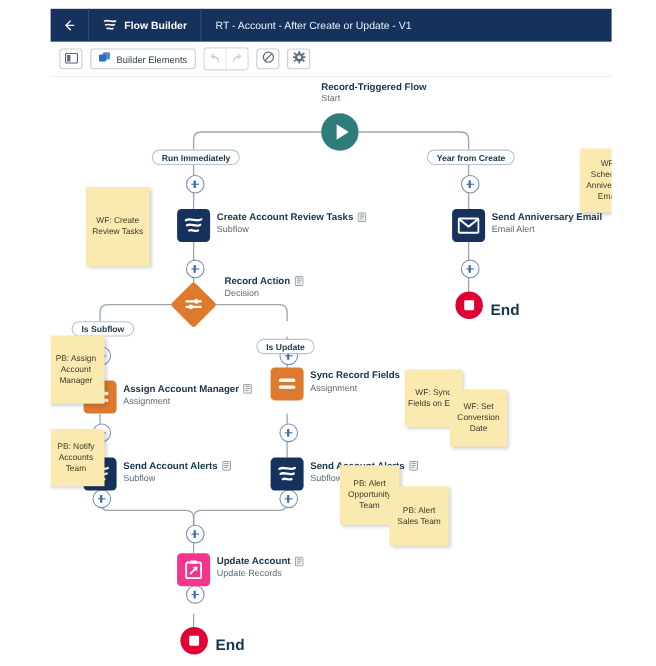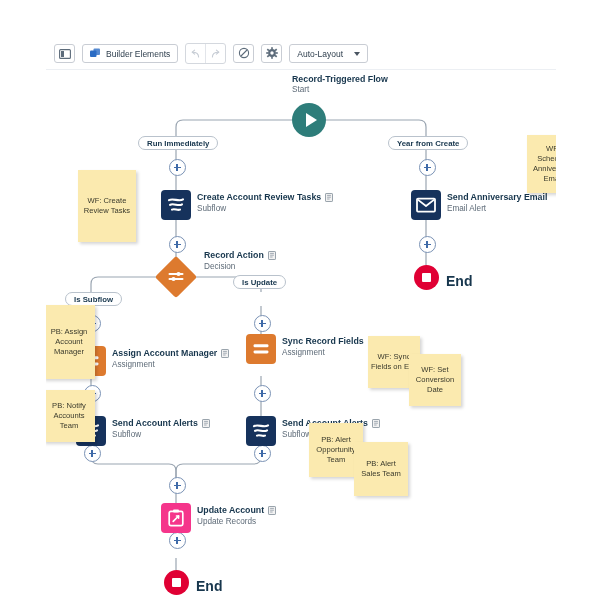--- a/index.html
+++ b/index.html
@@ -89,20 +89,41 @@
   .sticky{position:absolute;background:#fbeaaf;box-shadow:2px 2px 3px rgba(0,0,0,.17);
           display:flex;align-items:center;justify-content:center;text-align:center;
           box-sizing:border-box;padding:3px;}
   .sticky span{font-size:7.6px;color:#3a3a2c;line-height:1.32;}
 </style>
 </head>
 <body>
 
 <div id="app">
 
+  <div class="header">
+    <div class="hdr-back">
+      <svg width="12" height="12" viewBox="0 0 12 12">
+          <path d="M7 2 L3 6 L7 10" fill="none" stroke="#fff" stroke-width="1.2" stroke-linecap="round" stroke-linejoin="round"></path>
+          <path d="M3 6 H10" stroke="#fff" stroke-width="1.2" stroke-linecap="round"></path>
+        </svg>
+    </div>
+    <div class="hdr-div"></div>
+    <div class="hdr-brand">
+      <span class="hdr-brand-ico">
+        <svg width="14" height="14" viewBox="0 0 14 14">
+          <path d="M2 3.2 C5 1.6, 9 4.6, 12 3.0" fill="none" stroke="#fff" stroke-width="1.5" stroke-linecap="round"></path>
+          <path d="M3 6.6 C5.6 5.2, 8.6 8.0, 11 6.4" fill="none" stroke="#fff" stroke-width="1.5" stroke-linecap="round"></path>
+          <path d="M4.4 9.9 C6.2 9.0, 7.8 10.9, 9.6 9.9" fill="none" stroke="#fff" stroke-width="1.5" stroke-linecap="round"></path>
+        </svg>
+      </span>
+      <span class="hdr-brand-txt">Flow Builder</span>
+    </div>
+    <div class="hdr-div"></div>
+    <div class="hdr-title">RT - Account - After Create or Update - V1</div>
+  </div>
 
   <div class="toolbar">
 
     <div class="tbtn sq">
       <span>
         <svg width="12" height="10" viewBox="0 0 12 10">
             <rect x="0.6" y="0.6" width="10.8" height="8.8" rx="1" fill="none" stroke="#5c6b7a" stroke-width="1.1"></rect>
             <rect x="2" y="2" width="3" height="6" fill="#5c6b7a"></rect>
           </svg>
       </span>
@@ -159,24 +180,20 @@
             <rect x="1.3" y="1.8" width="1.6" height="2.2" transform="rotate(-45 2.1 2.9)"></rect>
             <rect x="9.1" y="1.8" width="1.6" height="2.2" transform="rotate(45 9.9 2.9)"></rect>
             <rect x="1.3" y="8.0" width="1.6" height="2.2" transform="rotate(45 2.1 9.1)"></rect>
             <rect x="9.1" y="8.0" width="1.6" height="2.2" transform="rotate(-45 9.9 9.1)"></rect>
           </g>
           <circle cx="6" cy="6" r="1.7" fill="#fff"></circle>
         </svg>
       </span>
     </div>
 
-    <div class="dd">
-      <span class="lbl">Auto-Layout</span>
-      <span class="caret"></span>
-    </div>
   </div>
 
   <div class="canvas">
 
     <svg class="links">
       <g fill="none" stroke="#9aa5b1" stroke-width="1.2">
 
         <path d="M246 50 H137 Q130 50 130 57 V66"></path>
         <path d="M280 50 H373 Q380 50 380 57 V66"></path>
 
@@ -291,21 +308,21 @@
                 <path d="M2.1 2.4H5.9M2.1 4.2H5.9M2.1 6H4.6" stroke="#8d98a3" stroke-width="0.8"></path>
               </svg></span>
         </div>
         <div class="n-sub">Decision</div>
       </div>
     </div>
 
     <div class="pill" style="left:19px;top:222px;">
       <span>Is Subflow</span>
     </div>
-    <div class="pill" style="left:187px;top:205px;">
+    <div class="pill" style="left:187px;top:238px;">
       <span>Is Update</span>
     </div>
 
     <div class="node" style="left:30px;top:276px;">
       <div class="ico" style="background:#dd7a2e;">
         <svg width="18" height="14" viewBox="0 0 18 14">
             <rect x="1.5" y="2.2" width="15" height="3.1" rx="1.4" fill="#fff"></rect>
             <rect x="1.5" y="8.4" width="15" height="3.1" rx="1.4" fill="#fff"></rect>
           </svg>
       </div>
@@ -412,21 +429,21 @@
     <div class="end-lbl" style="left:150px;top:508px;">End</div>
 
     <div class="sticky" style="left:32px;top:100px;width:58px;height:72px;">
       <span>WF: Create Review Tasks</span>
     </div>
 
     <div class="sticky" style="left:481px;top:65px;width:52px;height:58px;">
       <span>WF: Schedule Anniversary Email</span>
     </div>
 
-    <div class="sticky" style="left:-3px;top:235px;width:52px;height:74px;">
+    <div class="sticky" style="left:-3px;top:235px;width:52px;height:62px;">
       <span>PB: Assign Account Manager</span>
     </div>
 
     <div class="sticky" style="left:-3px;top:320px;width:52px;height:52px;">
       <span>PB: Notify Accounts Team</span>
     </div>
 
     <div class="sticky" style="left:322px;top:266px;width:52px;height:52px;">
       <span>WF: Sync Fields on Edit</span>
     </div>

